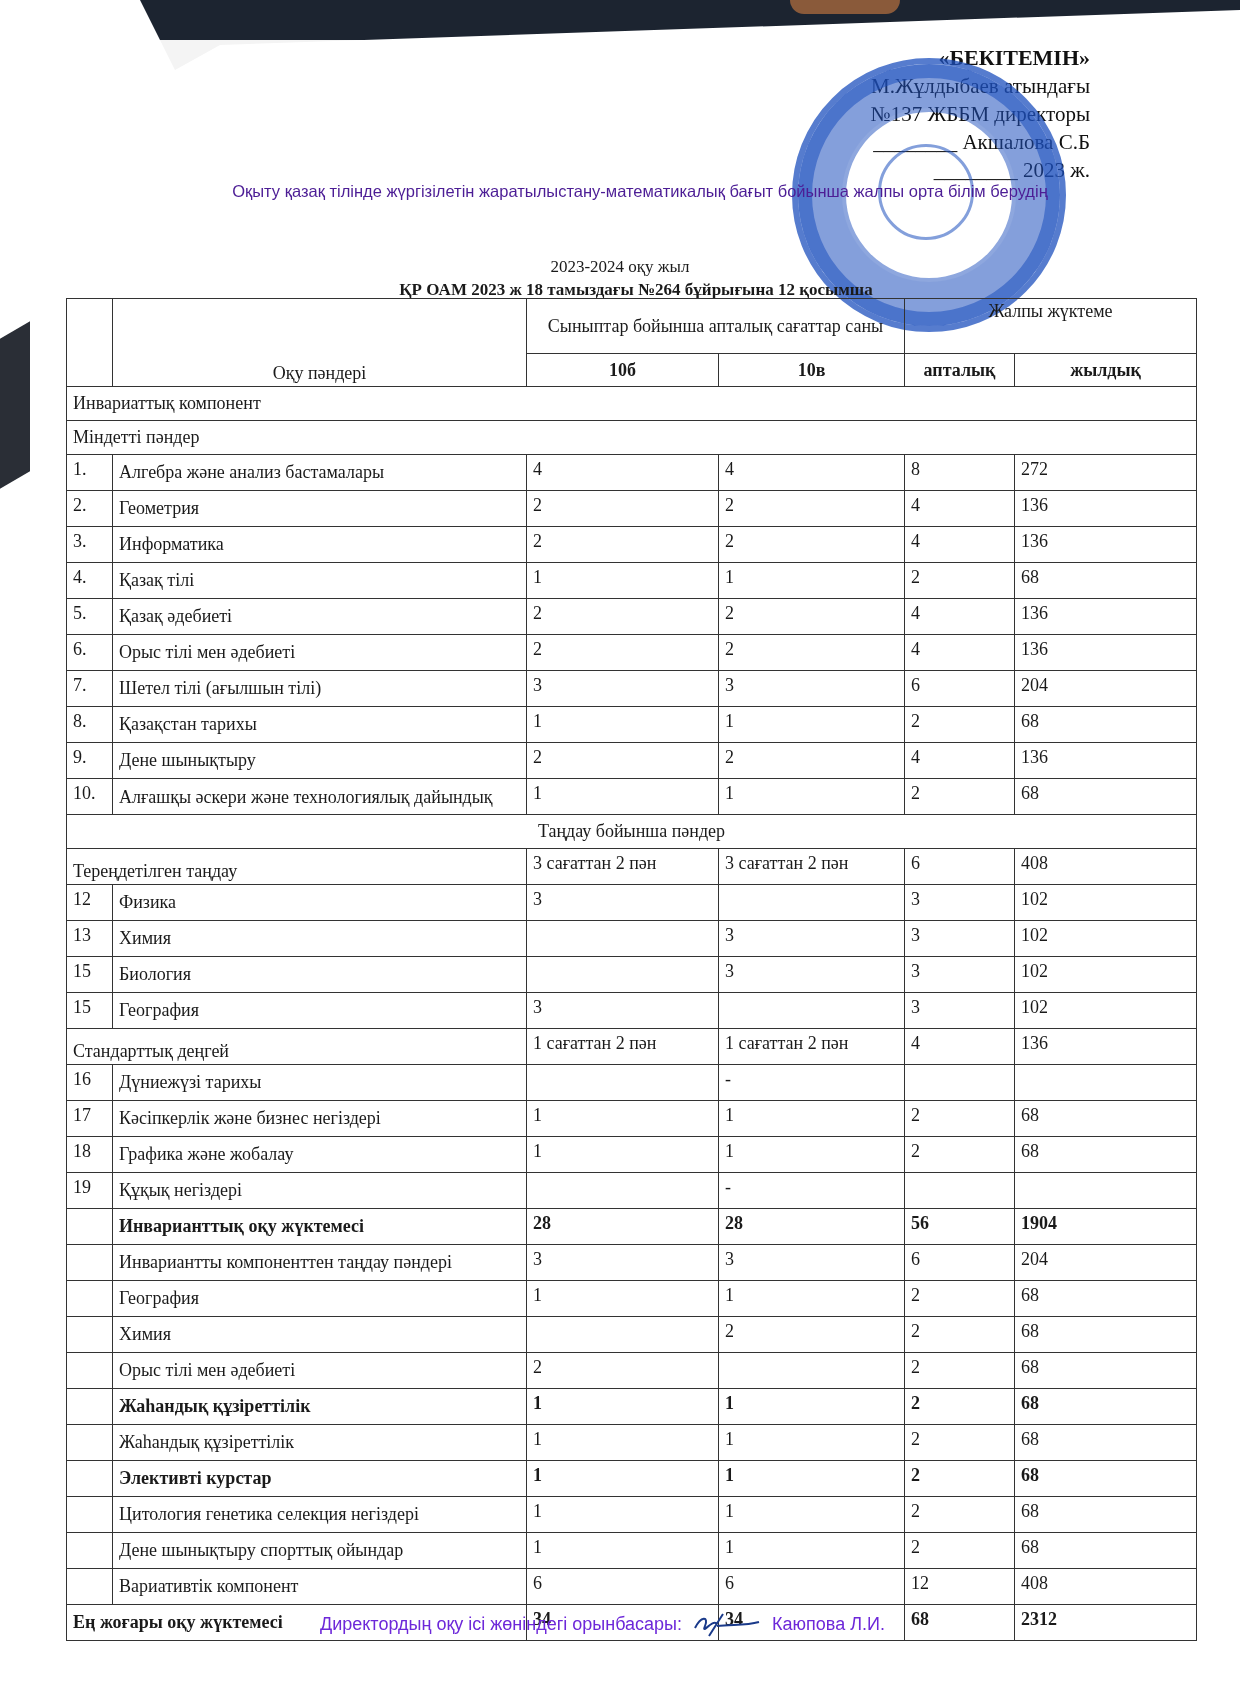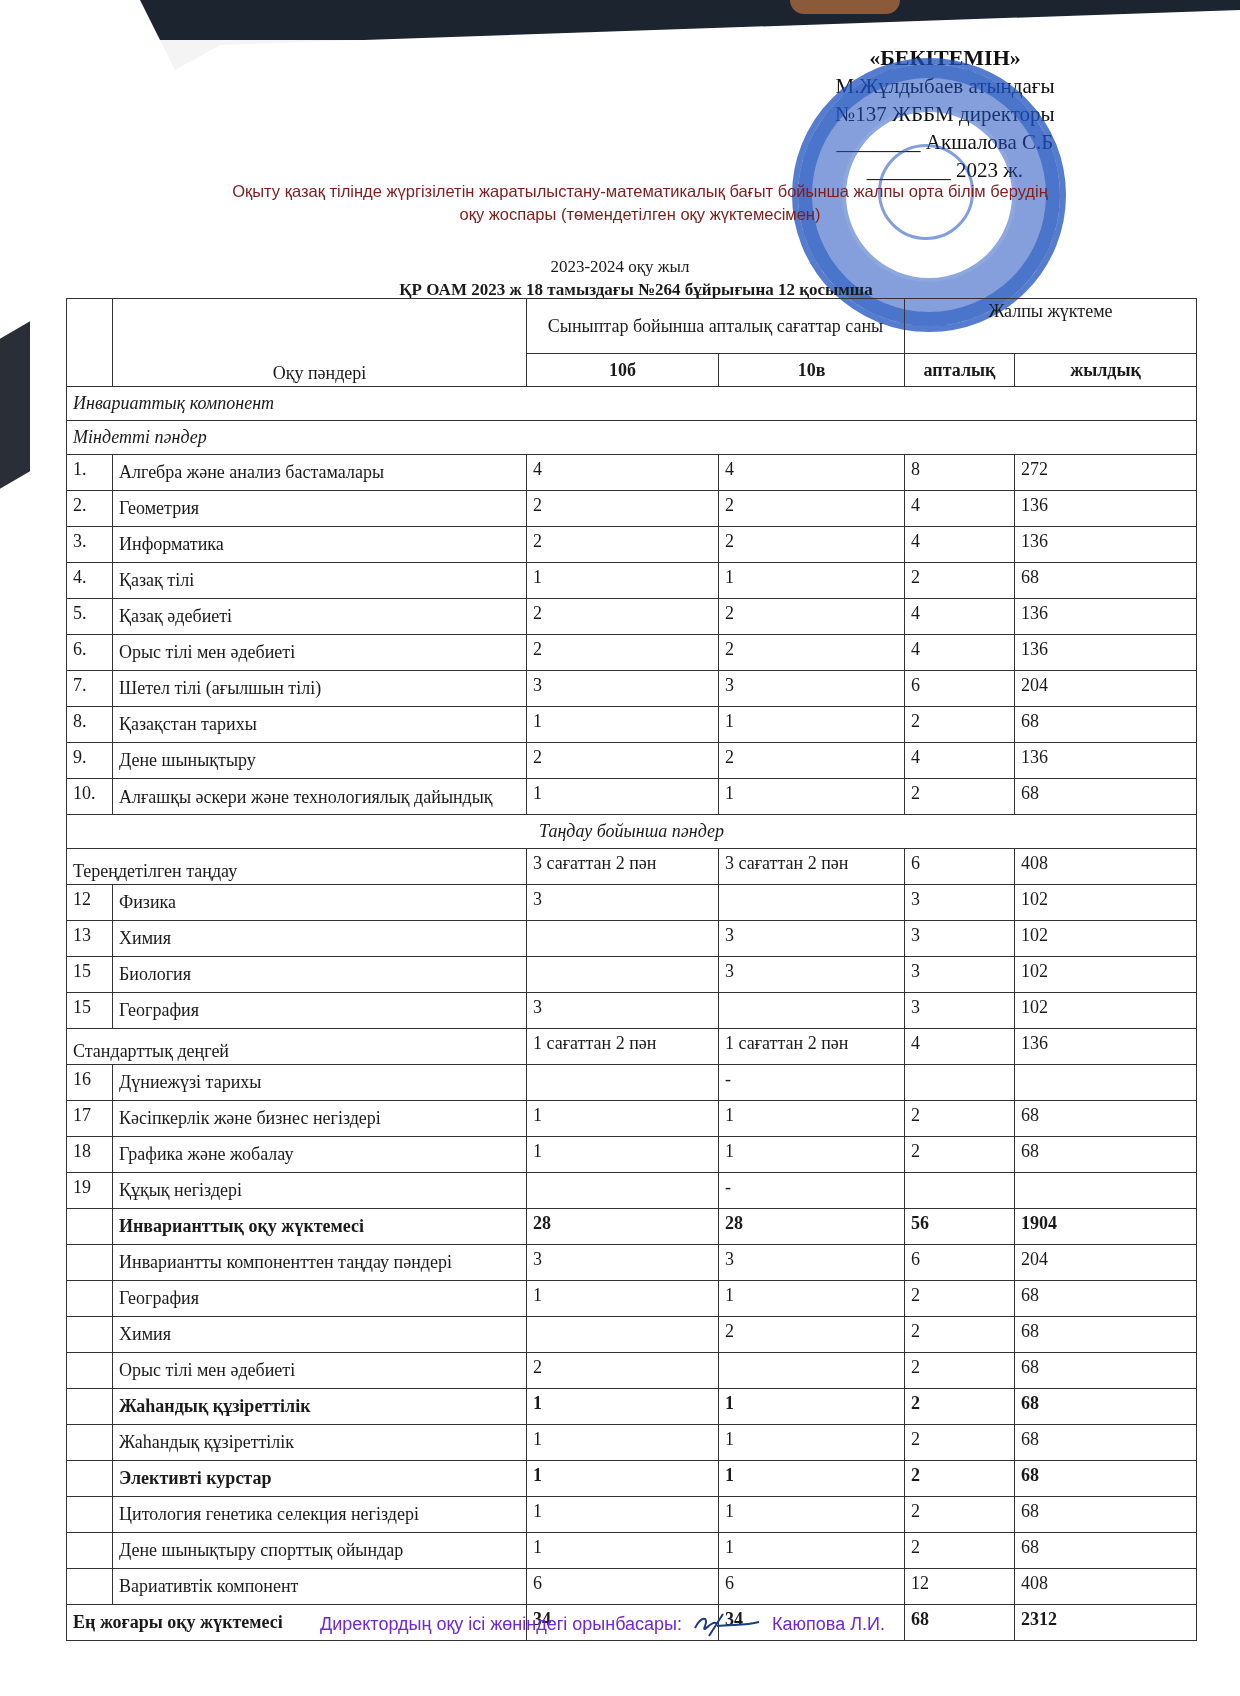--- a/index.html
+++ b/index.html
@@ -12,38 +12,38 @@
   .bg-dark-top { position: absolute; left: 130px; top: 0; width: 1110px; height: 40px; background: #1c2430; }
   .bg-brown { position: absolute; left: 790px; top: 0; width: 110px; height: 14px; background: #8a5a3a; border-radius: 0 0 40px 40px; }
   .bg-dark-left { position: absolute; left: 0; top: 330px; width: 30px; height: 150px; background: #2a2e36; transform: skewY(-30deg); }
   .paper {
     position: absolute; left: 0; top: 0; width: 1240px; height: 1696px;
     background: #ffffff;
     clip-path: polygon(0 0, 140px 0, 175px 70px, 220px 45px, 1240px 10px, 1240px 1696px, 0 1696px);
   }
   .approve {
     position: absolute; left: 800px; top: 44px; width: 290px;
-    font-size: 21px; line-height: 28px; text-align: center; color: #111;
+    font-size: 21px; line-height: 28px; text-align: right; color: #111;
   }
   .approve .title { font-weight: bold; font-size: 22px; }
   .stamp {
     position: absolute; left: 792px; top: 58px; width: 262px; height: 262px;
     border-radius: 50%;
     border: 6px solid rgba(30,80,190,0.75);
     box-shadow: inset 0 0 0 10px rgba(255,255,255,0), inset 0 0 0 14px rgba(30,80,190,0.55), inset 0 0 0 44px rgba(30,80,190,0.08), inset 0 0 0 48px rgba(30,80,190,0.5);
     pointer-events: none;
   }
   .stamp .inner {
     position: absolute; left: 80px; top: 80px; width: 90px; height: 90px; border-radius: 50%;
     border: 3px solid rgba(30,80,190,0.55);
   }
   .doc-title {
     position: absolute; left: 150px; top: 180px; width: 980px;
     text-align: center; font-family: "Liberation Sans", "DejaVu Sans", sans-serif;
-    font-size: 16.5px; line-height: 23px; color: #7f1d1d;
+    font-size: 16.5px; line-height: 23px; color: #4c1d95;
   }
   .year {
     position: absolute; left: 300px; top: 257px; width: 640px; text-align: center;
     font-size: 17px;
   }
   .order {
     position: absolute; left: 316px; top: 280px; width: 640px; text-align: center;
     font-size: 17px; font-weight: bold;
   }
   table.plan {
@@ -53,21 +53,21 @@
   }
   table.plan td, table.plan th {
     border: 1.5px solid #333; padding: 2px 6px; vertical-align: middle;
     font-weight: normal; height: 29px; overflow: hidden; white-space: nowrap;
   }
   table.plan .h1 th { height: 50px; }
   table.plan .h2 th { height: 28px; font-weight: bold; }
   .c { text-align: center; }
   .num { text-align: left; vertical-align: top !important; padding-top: 4px !important; }
   .b { font-weight: bold !important; }
-  .section td { height: 30px; font-style: italic; }
+  .section td { height: 30px; }
   .tall td { height: 50px; }
   .wrap { white-space: normal !important; line-height: 22px; }
   .footer {
     position: absolute; left: 320px; top: 1610px; width: 720px;
     font-family: "Liberation Sans", "DejaVu Sans", sans-serif; font-size: 18px; color: #6d28d9;
   }
   .footer .sig { display: inline-block; width: 80px; height: 30px; vertical-align: middle; }
 </style>
 </head>
 <body>
@@ -83,21 +83,20 @@
   <div>№137 ЖББМ директоры</div>
   <div>________ Акшалова С.Б</div>
   <div>________ 2023 ж.</div>
 </div>
 <div class="stamp">
     <div class="inner"></div>
   </div>
 
 <div class="doc-title">
   <div>Оқыту қазақ тілінде жүргізілетін жаратылыстану-математикалық бағыт бойынша жалпы орта білім берудің</div>
-  <div>оқу жоспары (төмендетілген оқу жүктемесімен)</div>
 </div>
 <div class="year">2023-2024 оқу жыл</div>
 <div class="order">ҚР ОАМ 2023 ж 18 тамыздағы №264 бұйрығына 12 қосымша</div>
 
 <table class="plan">
   <colgroup>
     <col style="width:46px">
       <col style="width:414px">
       <col style="width:192px">
       <col style="width:186px">

